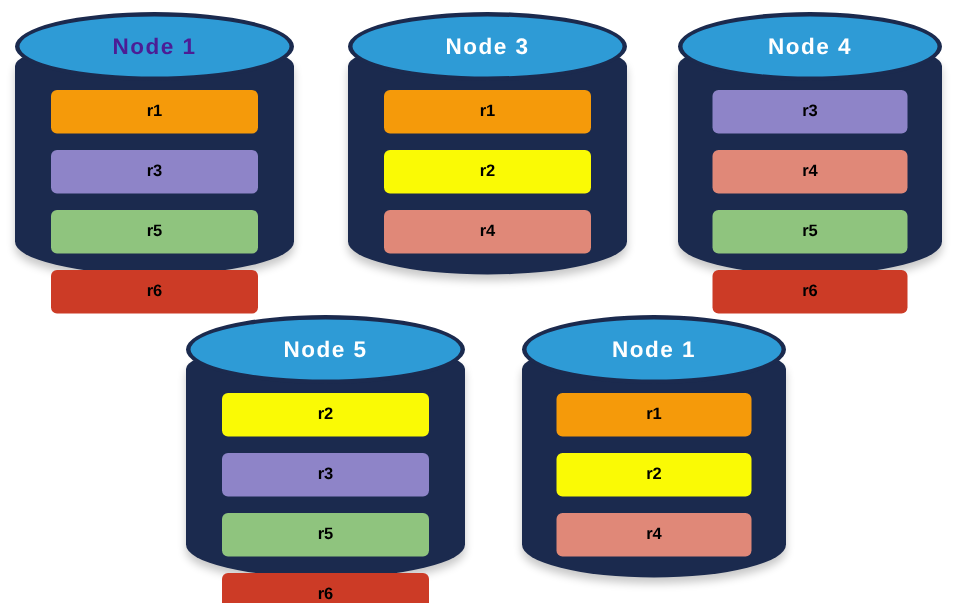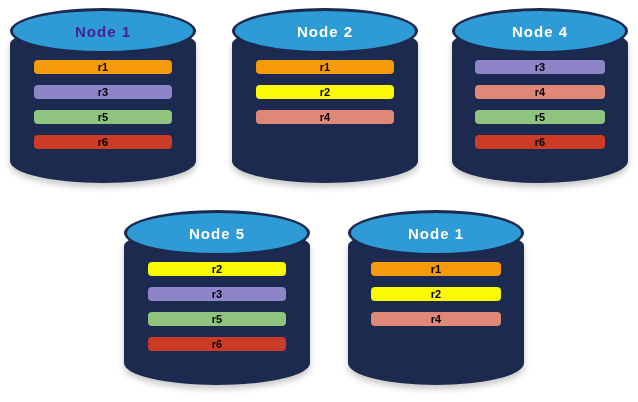--- a/index.html
+++ b/index.html
@@ -70,21 +70,21 @@
 
   
   .replica-stack {
     position: absolute;
     left: 13%;
     right: 13%;
     top: 52px;
   }
 
   .replica-bar {
-    height: 14px;
+    height: 29px;
     margin-bottom: 11px;
     border-radius: 4px;
     display: flex;
     align-items: center;
     justify-content: center;
     box-sizing: border-box;
     text-align: right;
   }
 
   .replica-label {
@@ -126,21 +126,21 @@
           <span class="replica-label" style="color: rgb(0, 0, 0);">r1</span>
         </div>
         <div class="replica-bar" title="r2" style="background: rgb(250, 250, 5);">
           <span class="replica-label" style="color: rgb(0, 0, 0);">r2</span>
         </div>
         <div class="replica-bar" title="r4" style="background: rgb(224, 136, 120);">
           <span class="replica-label" style="color: rgb(0, 0, 0);">r4</span>
         </div>
       </div>
       <div class="cyl-top" style="background: rgb(46, 155, 214); border-color: rgb(27, 42, 78);">
-        <span class="node-label" style="color: rgb(255, 255, 255);">Node 2</span>
+        <span class="node-label" style="color: rgb(255, 255, 255);">Node 3</span>
       </div>
     </div>
     <div class="node" style="left: 452px; top: 8px; width: 176px; height: 185px;">
       <div class="cyl-body" style="background: rgb(27, 42, 78);"></div>
       <div class="replica-stack">
         <div class="replica-bar" title="r3" style="background: rgb(142, 132, 200);">
           <span class="replica-label" style="color: rgb(0, 0, 0);">r3</span>
         </div>
         <div class="replica-bar" title="r4" style="background: rgb(224, 136, 120);">
           <span class="replica-label" style="color: rgb(0, 0, 0);">r4</span>

